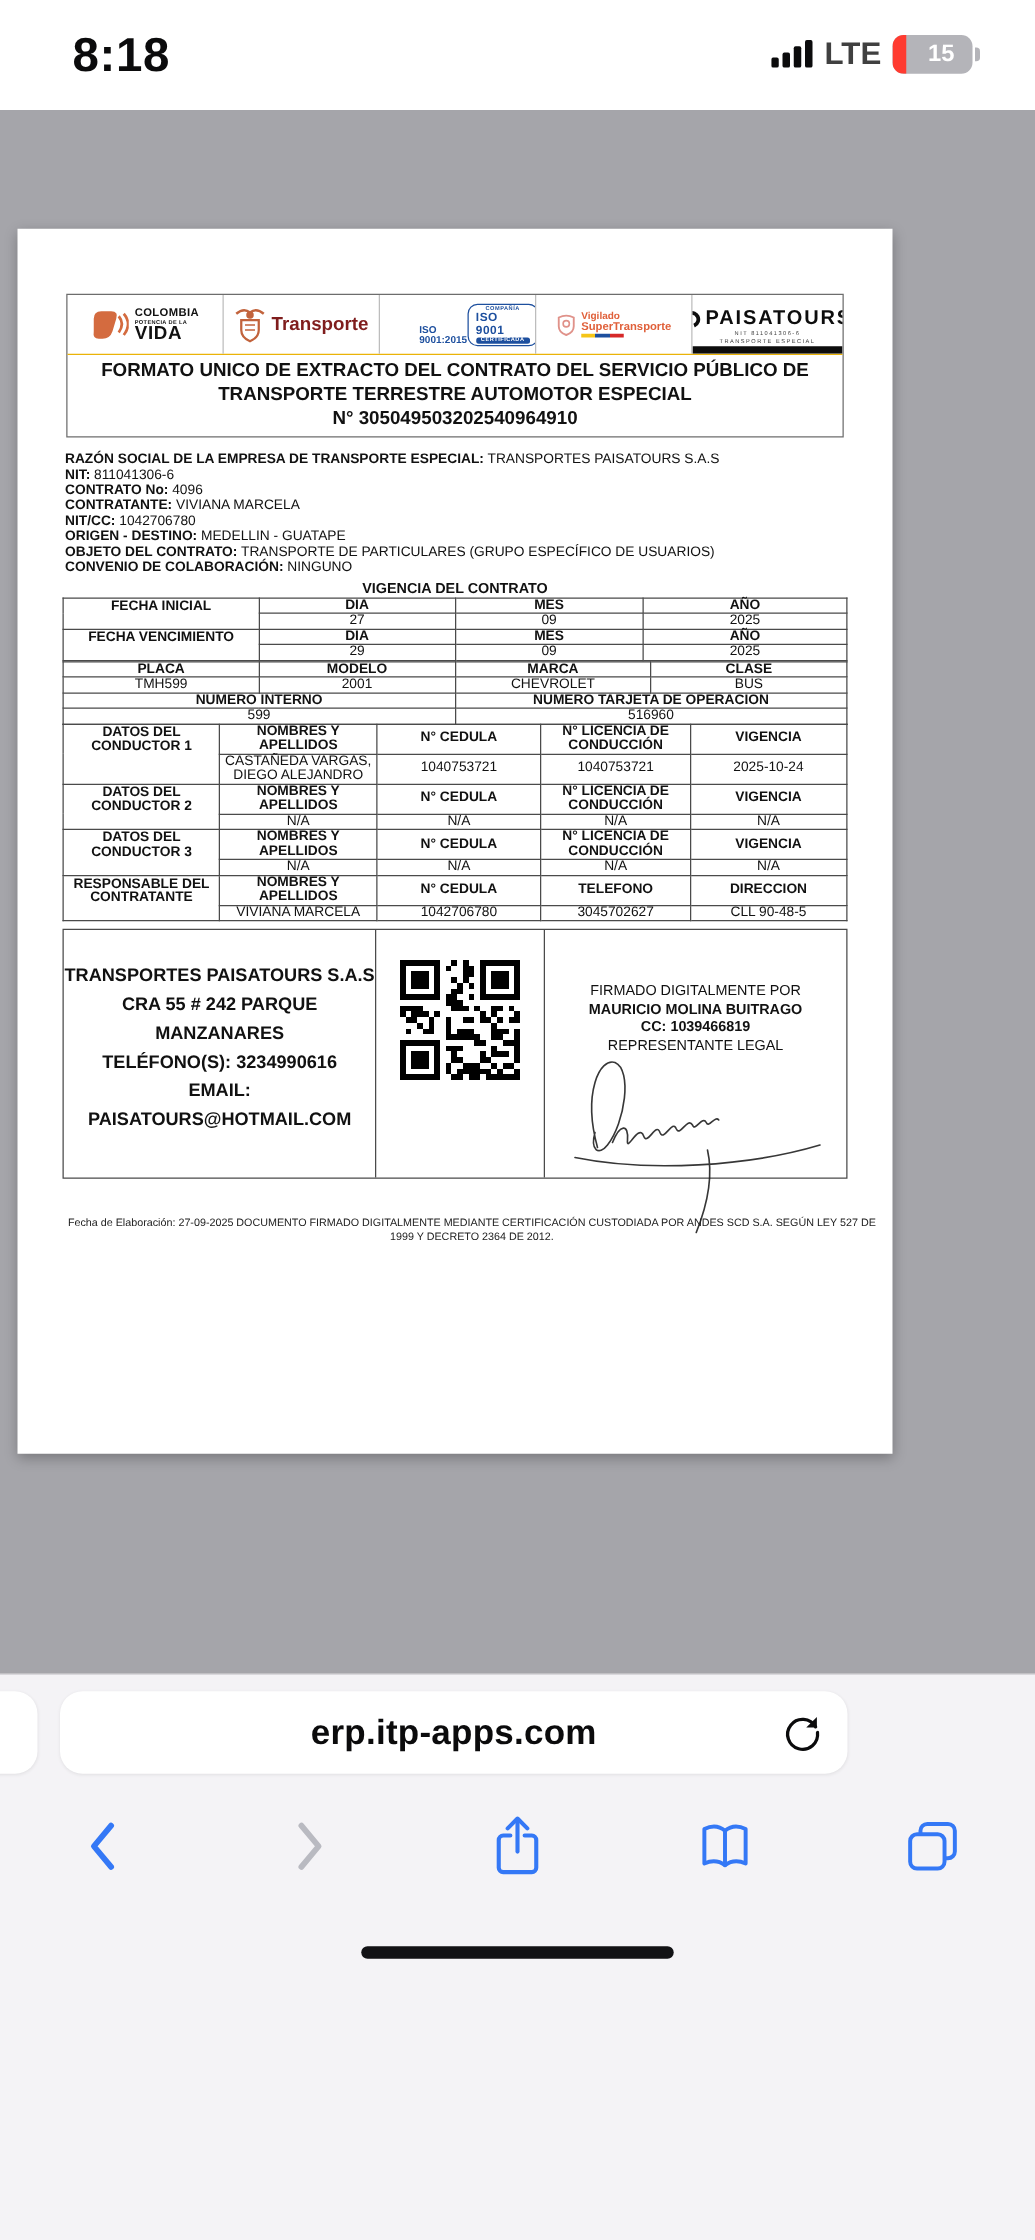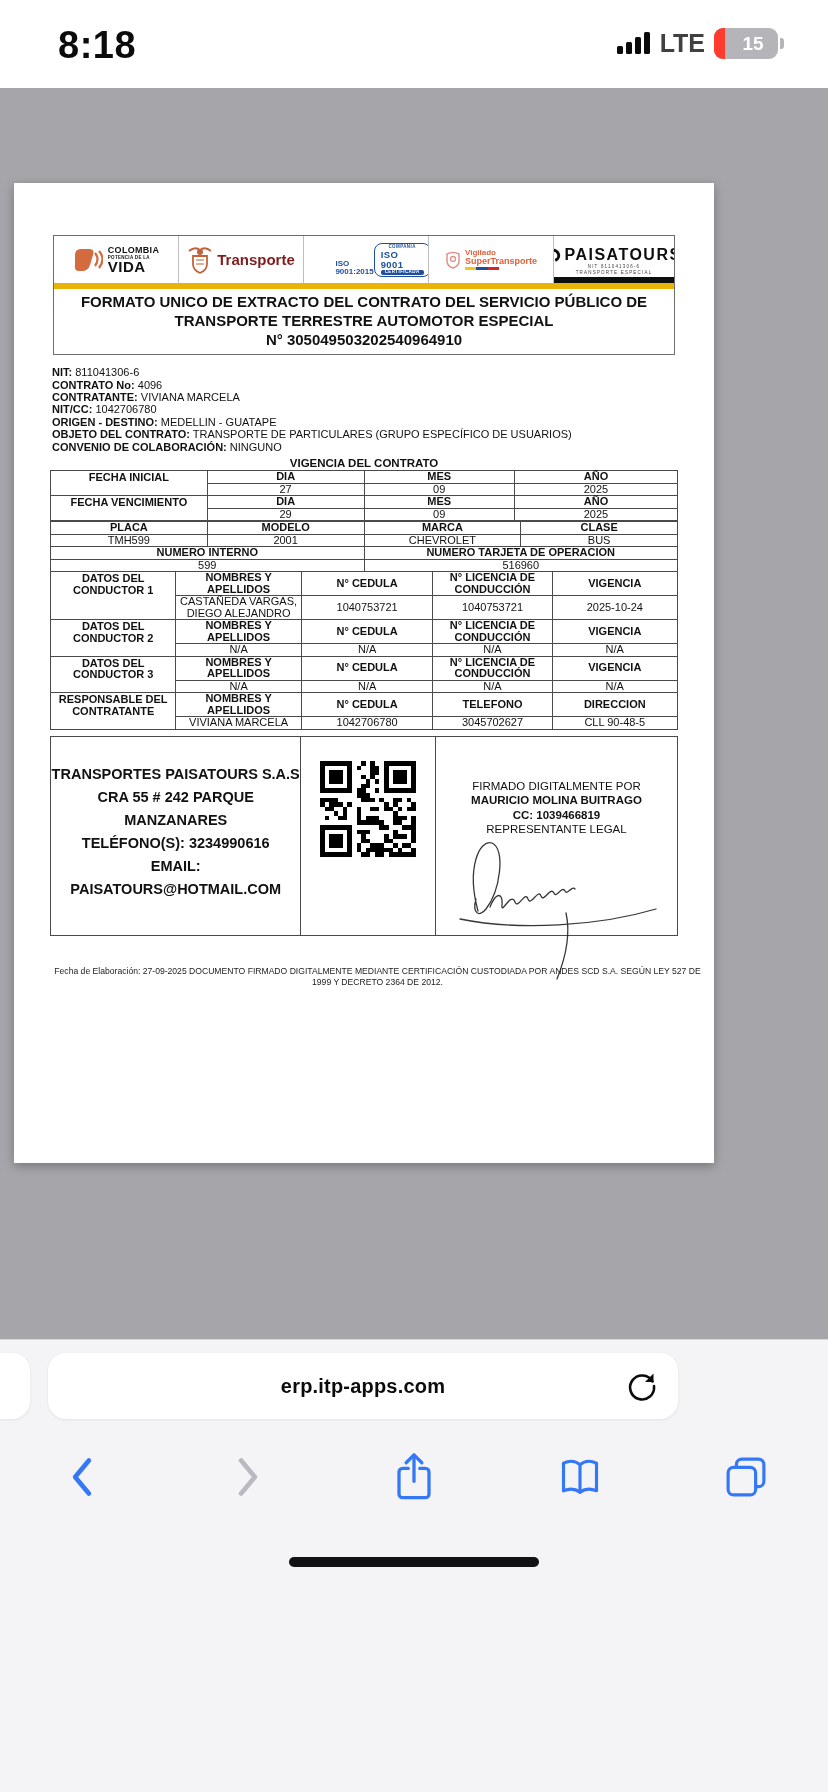--- a/index.html
+++ b/index.html
@@ -46,21 +46,21 @@
   .vig-1 { font-size:8px; font-weight:600; color:#e0603a; }
   .vig-2 { font-size:9px; font-weight:700; color:#e0603a; }
   .vig-flag { margin-top:1px; height:3px; width:34px; display:flex; }
   .vig-flag i { flex:1; }
   .paisa-cell { flex-direction:column; justify-content:flex-end; padding:0; }
   .paisa-row { display:flex; align-items:center; gap:3px; }
   .paisa-name { font-size:16px; font-weight:800; letter-spacing:1.5px; color:#0d0d0d; }
   .paisa-sub { font-size:4.5px; letter-spacing:1.2px; color:#3c3c3c; text-align:center; line-height:1.2; }
   .paisa-bar { width:100%; height:6px; background:#0d0d0d; margin-top:2px; }
 
-  .title-box { border-top:6px solid #eab308; text-align:center; padding:4px 8px 5px; }
+  .title-box { border-top:1px solid #eab308; text-align:center; padding:4px 8px 5px; }
   .title-line { font-size:15px; font-weight:700; line-height:1.25; }
 
   
   .info-block { margin:11px 2px 4px; }
   .info-line { font-size:11px; line-height:12.4px; }
   .info-line b { font-weight:700; }
 
   .sec-title { text-align:center; font-size:11.5px; font-weight:700; margin-top:4px; line-height:13px; }
 
   table.doc-table { width:100%; border-collapse:collapse; table-layout:fixed; }
@@ -79,21 +79,21 @@
   .sig-line { font-size:11.5px; line-height:14.5px; }
   .sig-line.bold { font-weight:700; }
   .signature-svg { position:absolute; left:8px; top:96px; overflow:visible; }
 
   .doc-footer { margin:30px auto 0; width:655px; text-align:center; font-size:8.6px; line-height:11px; color:#222; }
 
   
   .bottom-chrome { position:absolute; left:0; top:1339px; width:828px; height:453px; background:#f4f3f6; border-top:1px solid #d9d8dc; }
   .tab-edge { position:absolute; left:-18px; top:13px; width:48px; height:66px; background:#fff; border-radius:18px; box-shadow:0 1px 3px rgba(0,0,0,.08); }
   .url-pill { position:absolute; left:48px; top:13px; width:630px; height:66px; background:#fff; border-radius:18px; box-shadow:0 1px 3px rgba(0,0,0,.08); display:flex; align-items:center; justify-content:center; }
-  .url-text { font-size:20px; font-weight:600; color:#0b0b0c; letter-spacing:.2px;text-align:right; }
+  .url-text { font-size:28px; font-weight:600; color:#0b0b0c; letter-spacing:.2px;text-align:right; }
   .reload-btn { position:absolute; right:18px; top:15px; width:36px; height:36px; }
   .toolbar { position:absolute; left:0; top:92px; width:828px; height:90px; display:flex; align-items:center; justify-content:space-between; padding:0 52px; }
   .tb-btn { width:60px; height:60px; display:flex; align-items:center; justify-content:center; }
   .home-indicator { position:absolute; left:289px; top:217px; width:250px; height:10px; border-radius:5px; background:#121215; }
 </style>
 </head>
 <body>
 
 <div class="screen">
 
@@ -190,20 +190,21 @@
             </div>
           </div>
           <div class="title-box">
             <div class="title-line">FORMATO UNICO DE EXTRACTO DEL CONTRATO DEL SERVICIO PÚBLICO DE</div>
             <div class="title-line">TRANSPORTE TERRESTRE AUTOMOTOR ESPECIAL</div>
             <div class="title-line">N° 305049503202540964910</div>
           </div>
         </div>
 
         <div class="info-block">
+          <div class="info-line"><b>RAZÓN SOCIAL DE LA EMPRESA DE TRANSPORTE ESPECIAL:</b> <span>TRANSPORTES PAISATOURS S.A.S</span></div>
           <div class="info-line"><b>NIT:</b> <span>811041306-6</span></div>
           <div class="info-line"><b>CONTRATO No:</b> <span>4096</span></div>
           <div class="info-line"><b>CONTRATANTE:</b> <span>VIVIANA MARCELA</span></div>
           <div class="info-line"><b>NIT/CC:</b> <span>1042706780</span></div>
           <div class="info-line"><b>ORIGEN - DESTINO:</b> <span>MEDELLIN - GUATAPE</span></div>
           <div class="info-line"><b>OBJETO DEL CONTRATO:</b> <span>TRANSPORTE DE PARTICULARES (GRUPO ESPECÍFICO DE USUARIOS)</span></div>
           <div class="info-line"><b>CONVENIO DE COLABORACIÓN:</b> <span>NINGUNO</span></div>
         </div>
 
         <div class="sec-title">VIGENCIA DEL CONTRATO</div>

